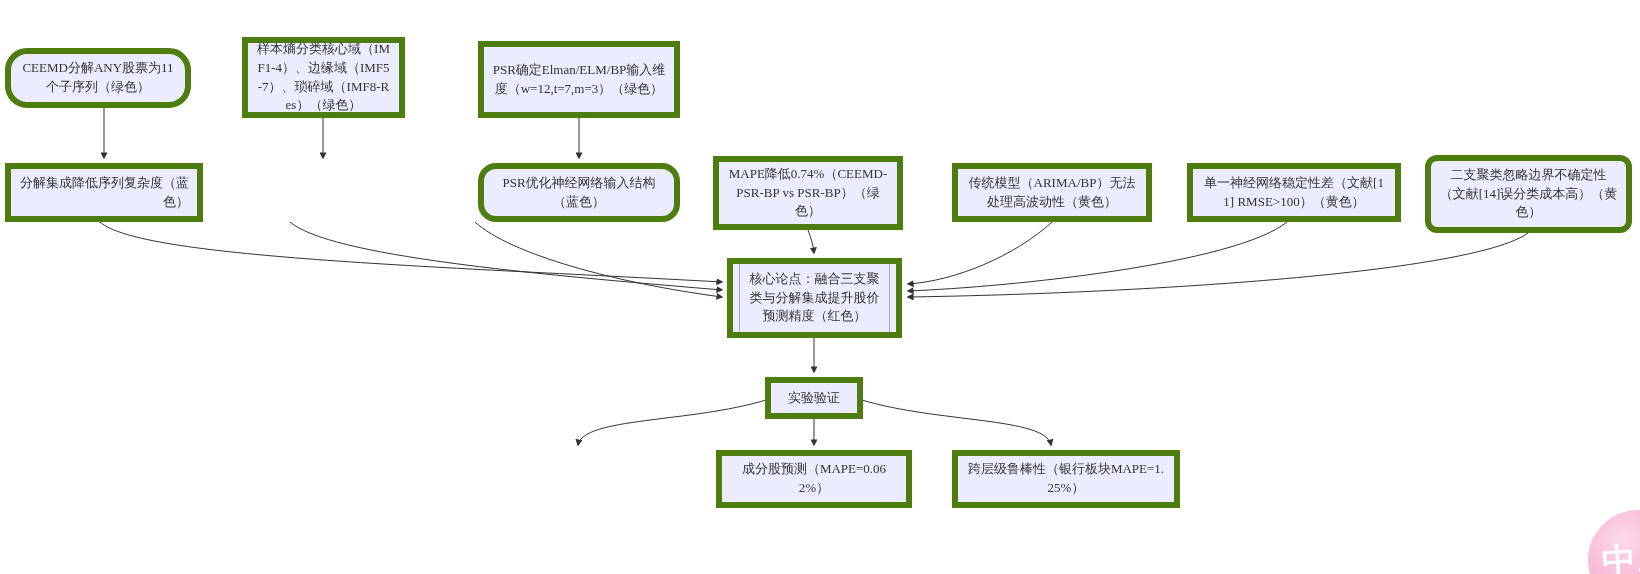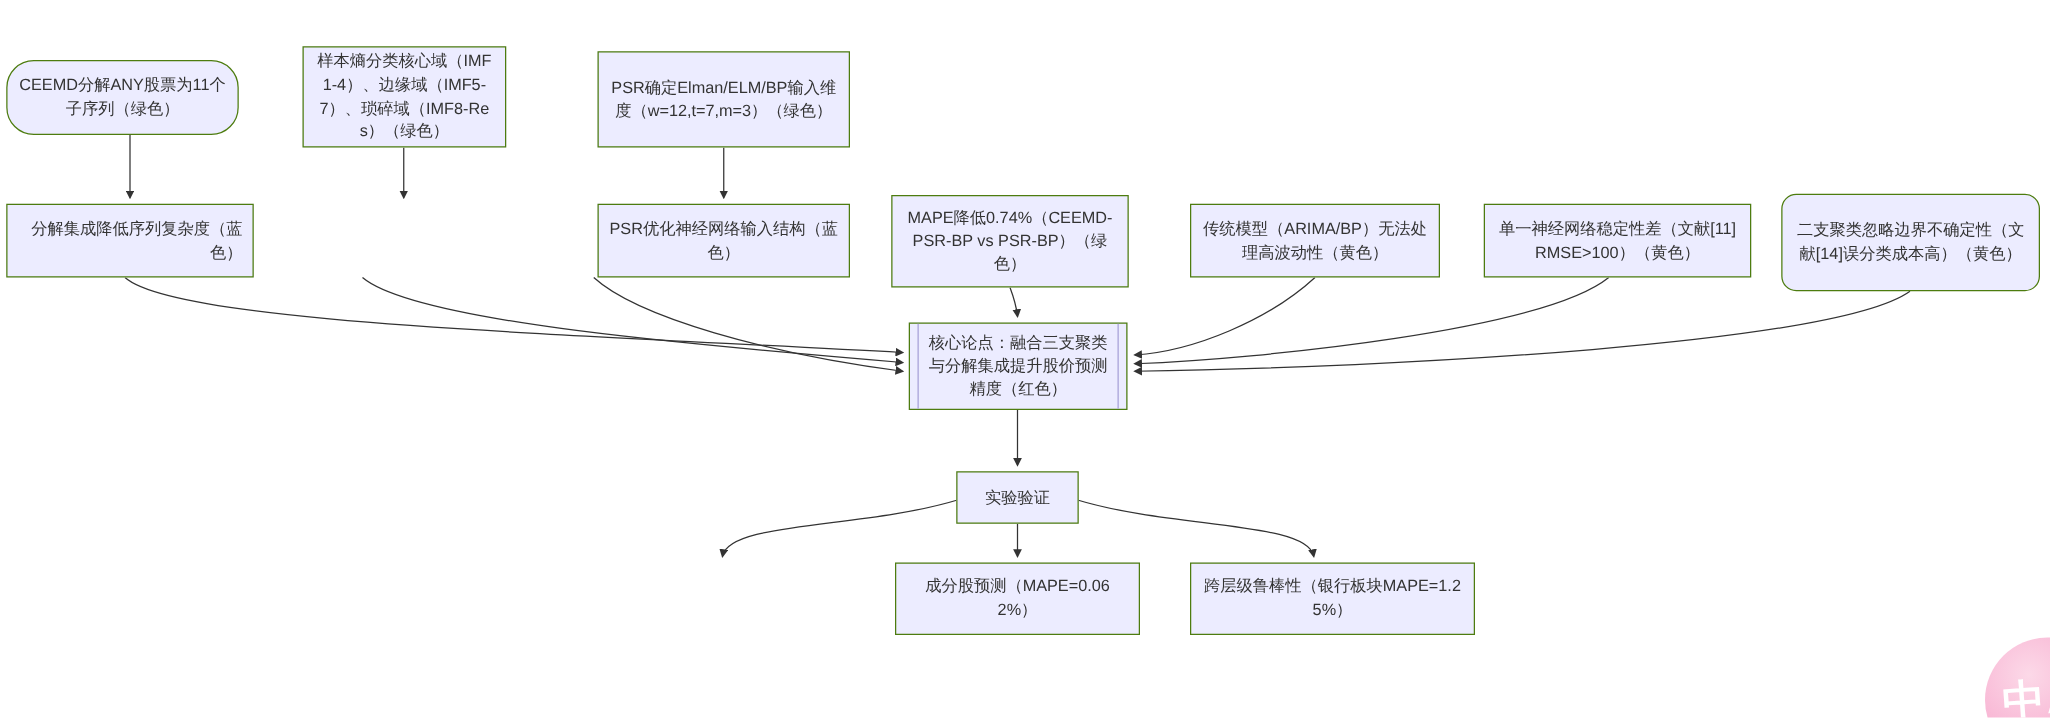--- a/index.html
+++ b/index.html
@@ -10,46 +10,47 @@
     font-family: "Liberation Sans", "DejaVu Sans", sans-serif;
   }
   .stage {
     position: relative;
     width: 1640px; height: 574px;
   }
   .node {
     position: absolute;
     box-sizing: border-box;
     background: #ECECFF;
-    border: 1px solid #4d7c0f;
+    border: 6px solid #4d7c0f;
     color: #333333;
     font-size: 13px;
     line-height: 1.45;
     text-align: center;
     display: flex;
     align-items: center;
     justify-content: center;
     padding: 6px 8px;
     word-break: break-all;
+    font-family: Liberation Serif, serif;
   }
   .node span { display: block; width: 100%; }
   
   .n-ceemd     { left: 5px;    top: 48px;  width: 186px; height: 60px; border-radius: 22px; }
   .n-entropy   { left: 242px;  top: 37px;  width: 163px; height: 81px; }
   .n-psrdim    { left: 478px;  top: 41px;  width: 202px; height: 77px; }
   
   .n-decomp    { left: 5px;    top: 163px; width: 198px; height: 59px; text-align: right; }
   .n-threeway  { left: 242px;  top: 163px; width: 163px; height: 59px; }
-  .n-psropt    { left: 478px;  top: 163px; width: 202px; height: 59px; }
+  .n-psropt    { left: 478px;  top: 163px; width: 202px; height: 59px; border-radius: 18px; }
   .n-mape      { left: 713px;  top: 156px; width: 190px; height: 74px; }
   .n-trad      { left: 952px;  top: 163px; width: 200px; height: 59px; }
   .n-singlenn  { left: 1187px; top: 163px; width: 214px; height: 59px; }
   .n-twoway    { left: 1425px; top: 155px; width: 207px; height: 78px; border-radius: 12px; }
   
-  .n-core      { left: 727px;  top: 258px; width: 175px; height: 70px; padding: 4px 12px; }
+  .n-core      { left: 727px;  top: 258px; width: 175px; height: 80px; padding: 4px 12px; }
   .n-core::before, .n-core::after {
     content: "";
     position: absolute;
     top: 0; bottom: 0;
     width: 1px;
     background: #a6a0d8;
   }
   .n-core::before { left: 6px; }
   .n-core::after  { right: 6px; }
   

